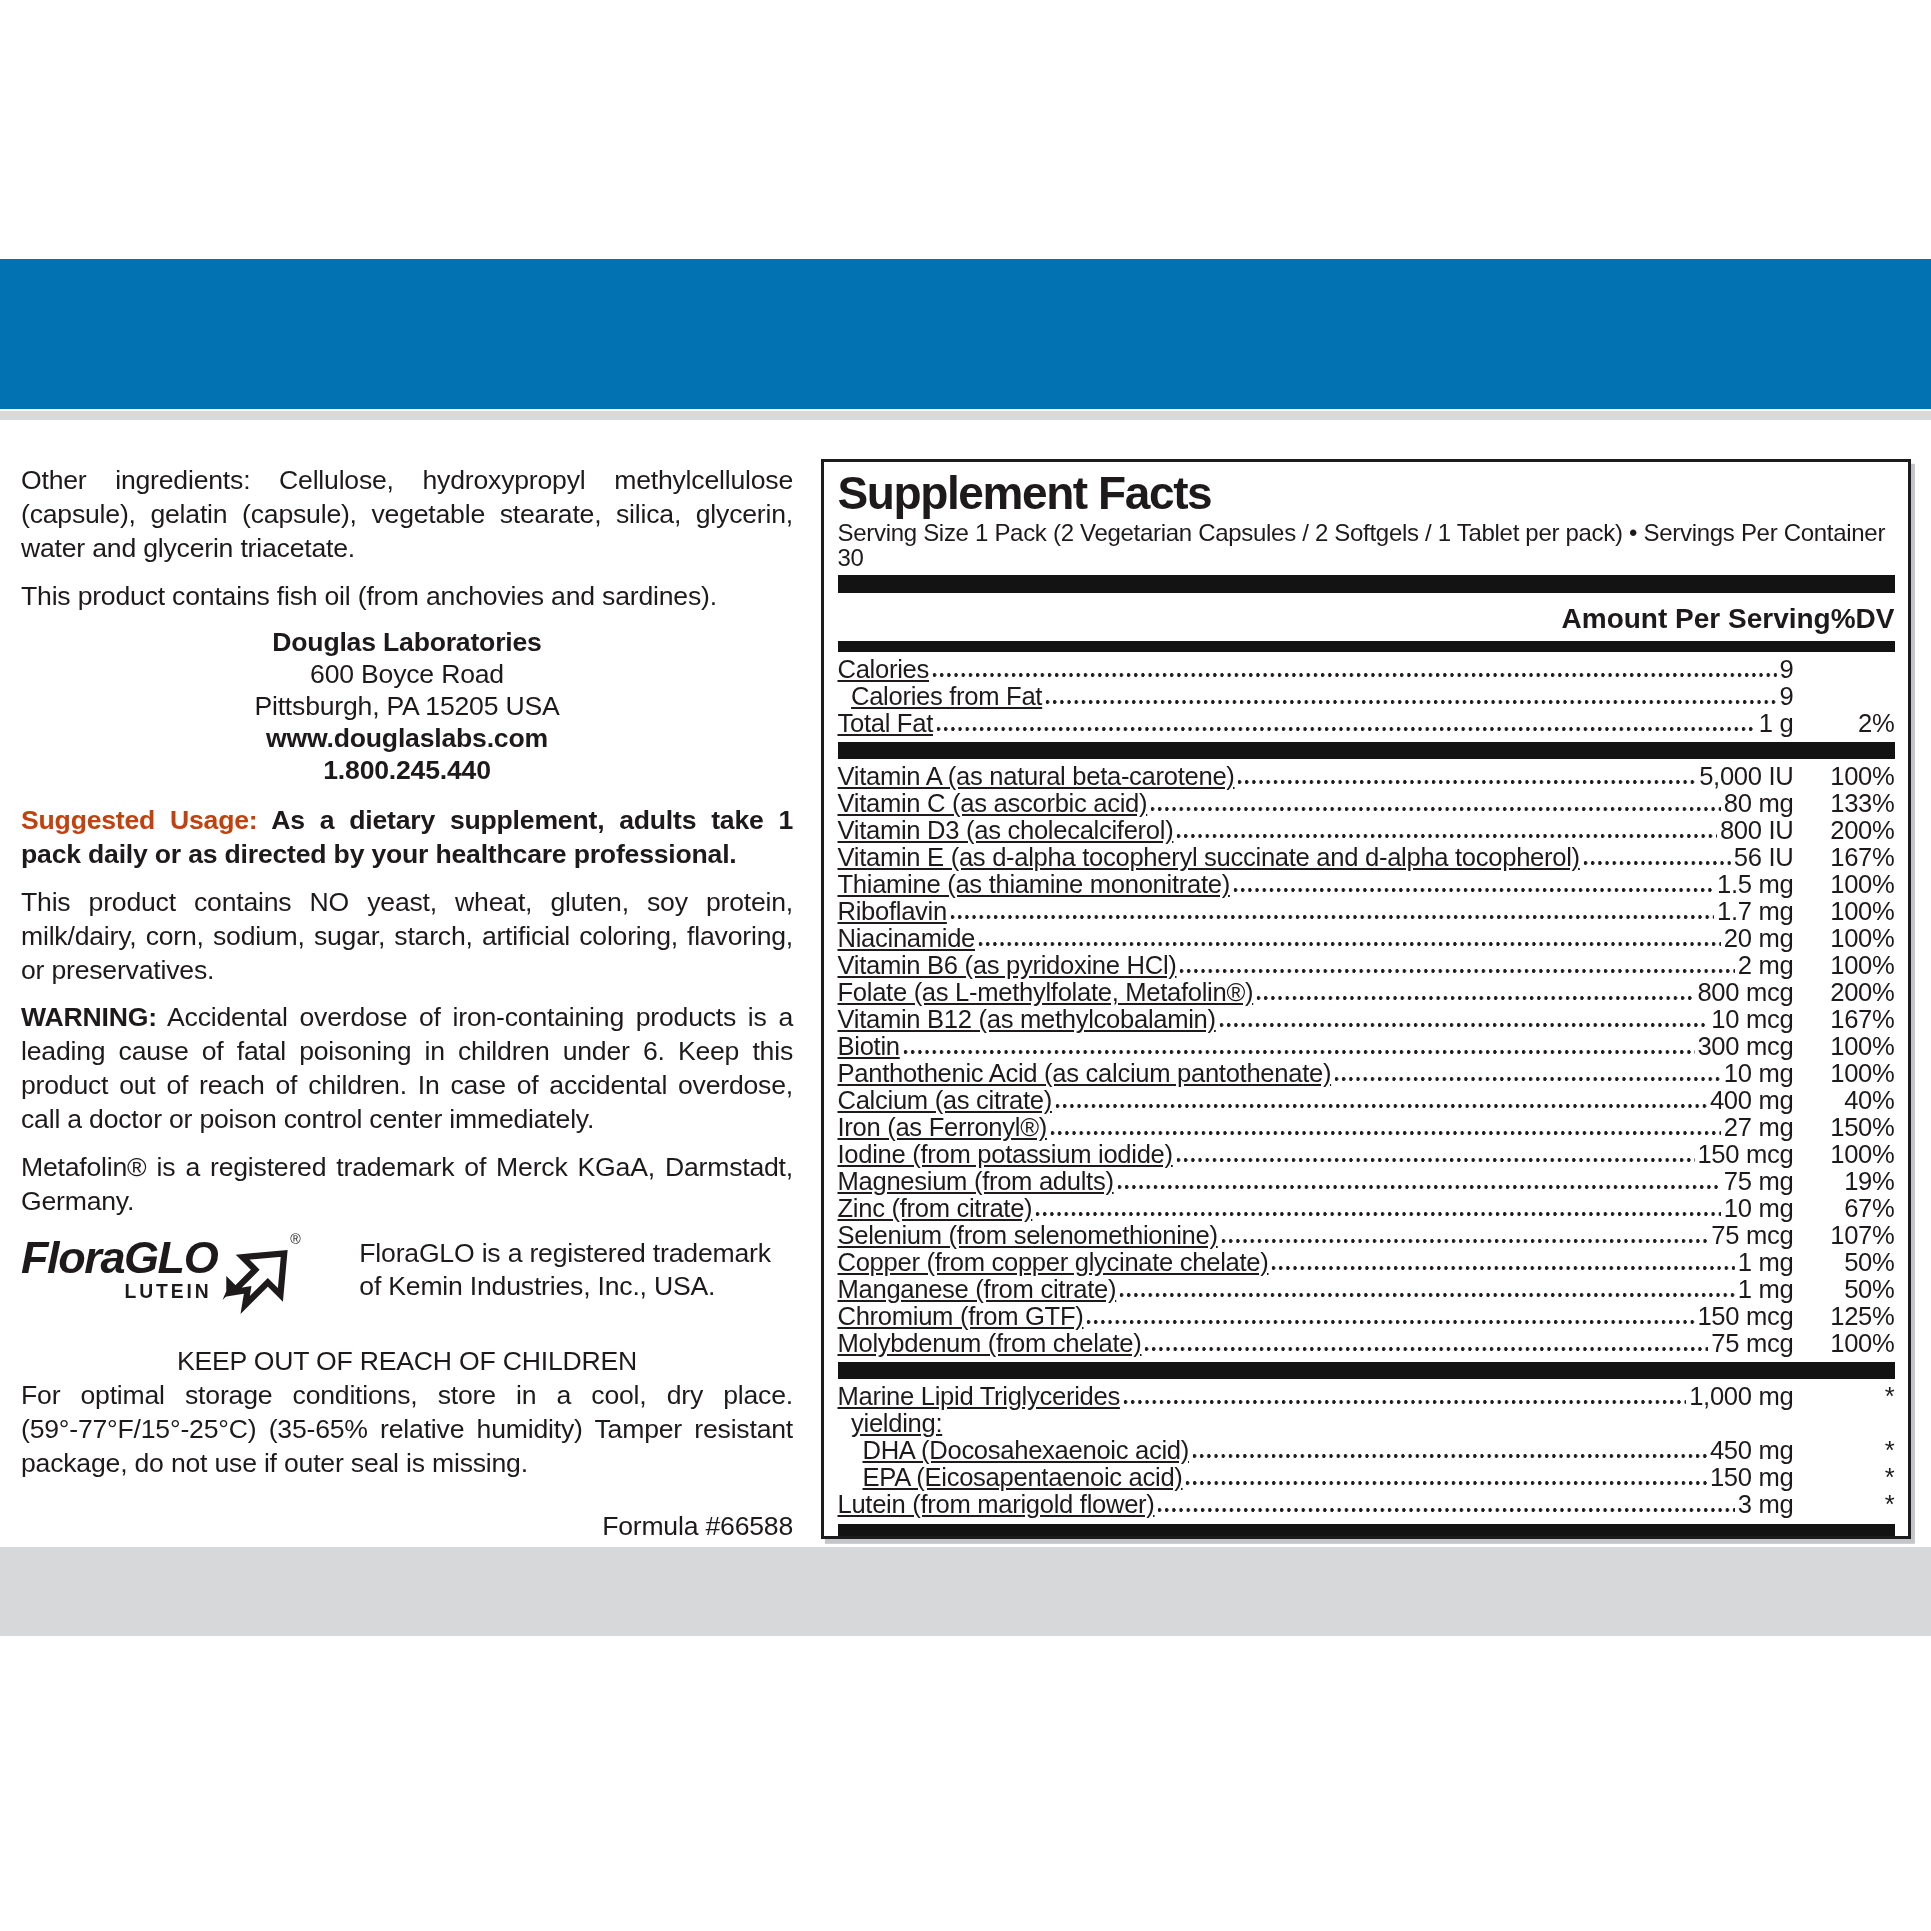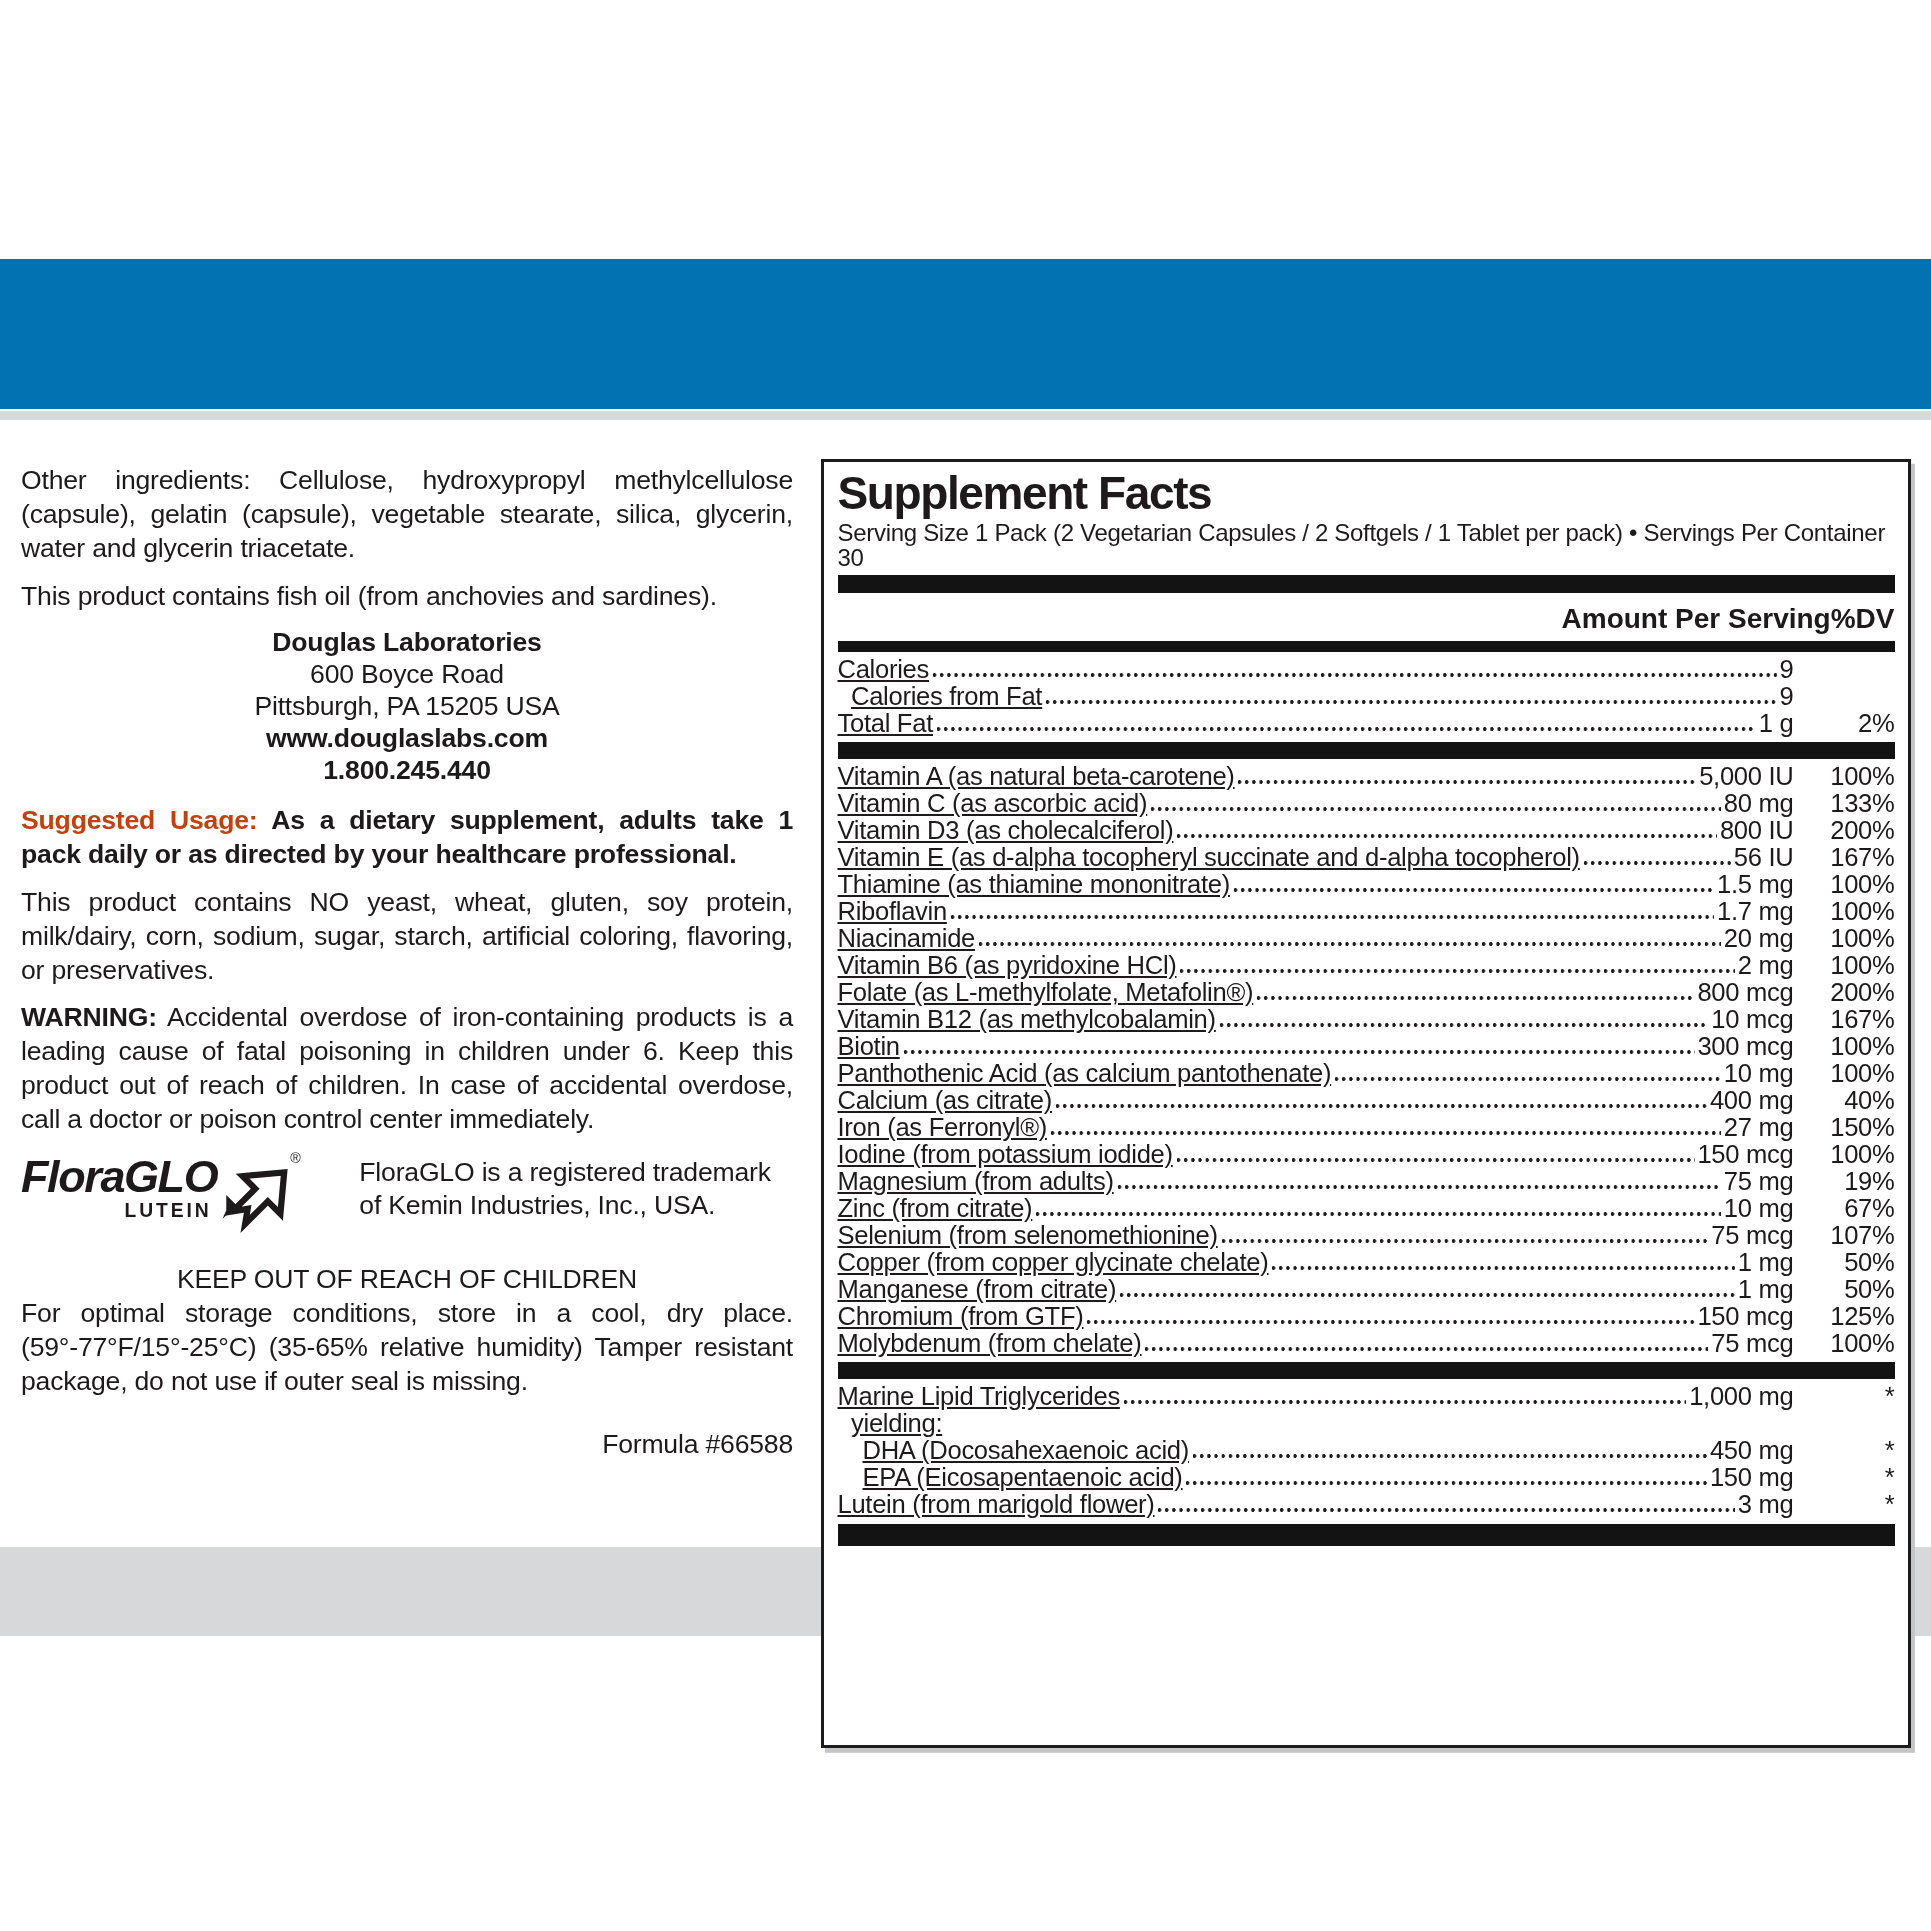--- a/index.html
+++ b/index.html
@@ -27,21 +27,21 @@
   .floraglo-row{display:flex;gap:19.3px;align-items:flex-start;margin:17.4px 0 0;}
   .fg-logo{flex:0 0 319px;display:flex;align-items:flex-start;}
   .fg-textblock{line-height:1;}
   .fg-brand{font-style:italic;font-weight:bold;font-size:45px;letter-spacing:-1.4px;white-space:nowrap;}
   .fg-sub{display:block;text-align:right;font-weight:bold;font-size:19.3px;letter-spacing:2.9px;margin:1.9px 5.8px 0 0;}
   .fg-arrow{margin:-3.9px 0 0 -5.8px;}
   .fg-text{flex:1;line-height:33px;padding-top:1.9px;}
 
   
   #panel{
-    position:absolute;left:821px;top:459px;width:1090px;height:1289px;box-sizing:border-box;
+    position:absolute;left:821px;top:459px;width:1090px;height:1080px;box-sizing:border-box;
     border:3.9px solid #1c1c1c;background:#fff;padding:7.7px 13.5px 5.8px;overflow:hidden;
     box-shadow:3.9px 4.8px 0 #c4c5c8;
   }
   .sf-title{font-size:46px;line-height:46px;font-weight:bold;letter-spacing:-1.4px;margin:0 0 3.9px;}
   .sf-serving{font-size:24px;line-height:25px;letter-spacing:-0.3px;margin:0 0 5.8px;}
   .bar{background:#131313;}
   .bar-top{height:17.4px;margin:0 0 5.8px;}
   .bar-sm{height:10.6px;margin:0 0 4.8px;}
   .bar-mid{height:16.4px;margin:4.8px 0;}
   .bar-end{height:22px;margin:5.8px 0 0;}
@@ -74,20 +74,21 @@
     <div class="bold">www.douglaslabs.com</div>
     <div class="bold">1.800.245.440</div>
   </div>
 
   <p class="just"><span class="blue">Suggested Usage:</span><span class="bold"> As a dietary supplement, adults take 1 pack daily or as directed by your healthcare professional.</span></p>
 
   <p class="just">This product contains NO yeast, wheat, gluten, soy protein, milk/dairy, corn, sodium, sugar, starch, artificial coloring, flavoring, or preservatives.</p>
 
   <p class="just"><span class="bold">WARNING:</span><span> Accidental overdose of iron-containing products is a leading cause of fatal poisoning in children under 6. Keep this product out of reach of children. In case of accidental overdose, call a doctor or poison control center immediately.</span></p>
 
+  <p class="just">Metafolin® is a registered trademark of Merck KGaA, Darmstadt, Germany.</p>
 
   <div class="floraglo-row">
     <div class="fg-logo">
       <div class="fg-textblock">
         <span class="fg-brand">FloraGLO</span>
         <span class="fg-sub">LUTEIN</span>
       </div>
       <svg class="fg-arrow" width="89" height="93" viewBox="0 0 100 104" style="font-size:27.5px">
         <g transform="rotate(-45 50 56)">
           <path d="M8 44 L30 44 L30 28 L18 40 Z" fill="#1e1a1b"></path>

